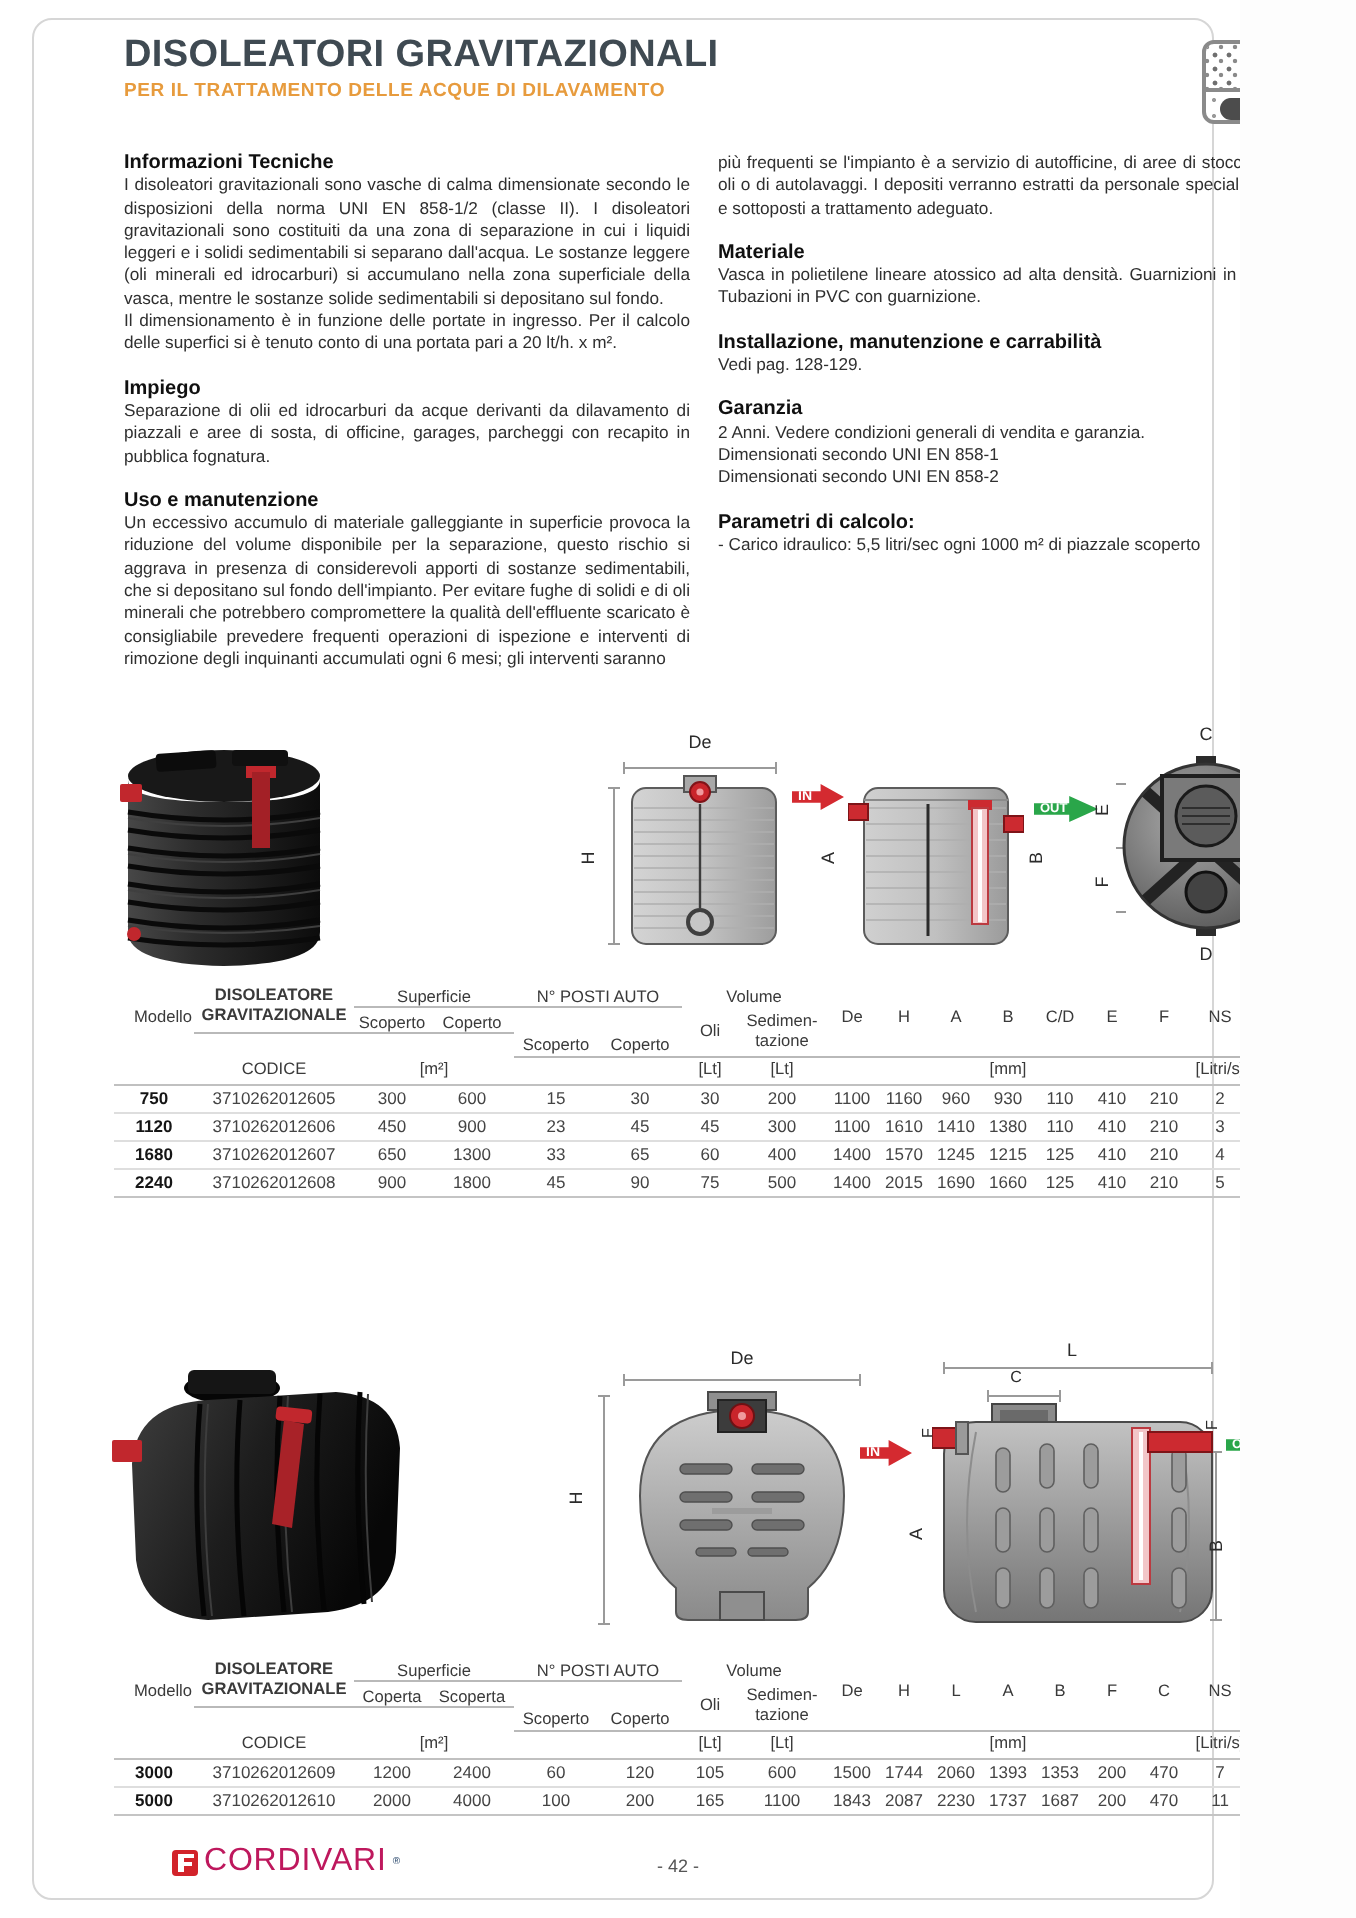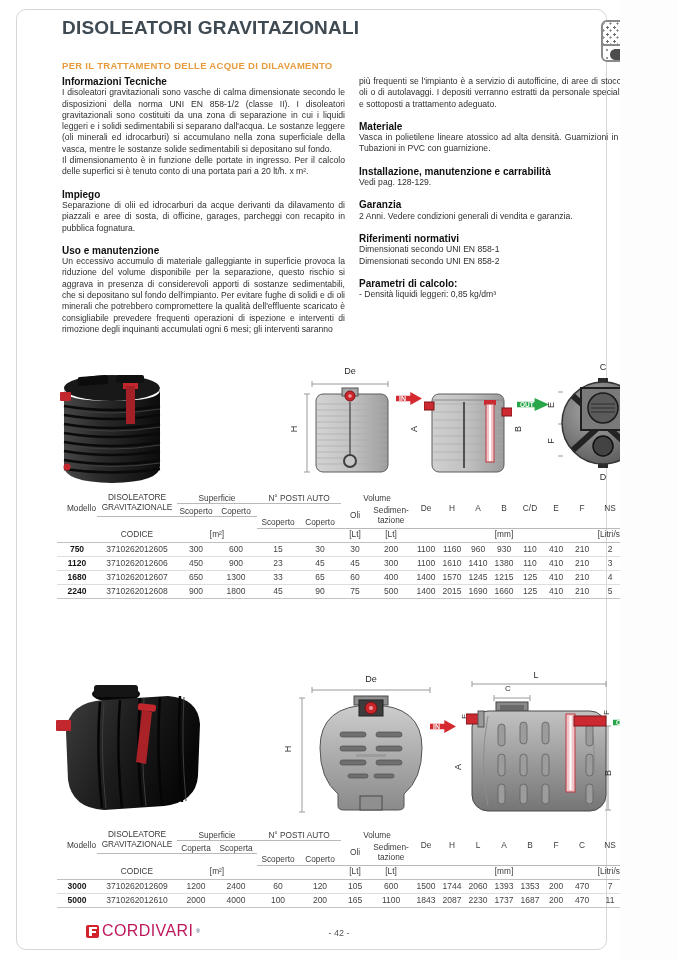--- a/index.html
+++ b/index.html
@@ -2,21 +2,21 @@
 <html><head>
 <meta charset="utf-8">
 <style>
   html,body{margin:0;padding:0;}
   body{width:678px;height:959px;background:#fdfdfd;font-family:"Liberation Sans",sans-serif;-webkit-font-smoothing:antialiased;}
   .page{position:relative;width:620px;height:959px;background:#fff;overflow:hidden;}
   .page-frame{position:absolute;left:16px;top:9px;right:13px;bottom:9px;border:1.5px solid #d6d6d6;border-radius:10px;pointer-events:none;}
 
   
   .doc-title{position:absolute;left:62px;top:17px;font-size:19px;font-weight:bold;color:#3f4a52;letter-spacing:.2px;}
-  .doc-subtitle{position:absolute;left:62px;top:40px;font-size:9.5px;font-weight:bold;color:#e79b3d;letter-spacing:.3px;margin-top:20px;}
+  .doc-subtitle{position:absolute;left:62px;top:40px;font-size:9.5px;font-weight:bold;color:#e79b3d;letter-spacing:.3px;}
   .hdr-icon{position:absolute;left:601px;top:20px;width:43px;height:42px;border:2px solid #8a8a8a;border-radius:6px;box-sizing:border-box;overflow:hidden;background:#fff;}
   .hdr-icon .rain{height:22px;background-image:radial-gradient(circle,#6f6f6f 1px,transparent 1.4px),radial-gradient(circle,#8a8a8a .9px,transparent 1.3px);background-size:7px 7px,7px 7px;background-position:1px 2px,4px 5px;}
   .hdr-icon .tankzone{height:16px;border-top:2px solid #8a8a8a;position:relative;background-image:radial-gradient(circle,#9a9a9a .8px,transparent 1.2px);background-size:8px 8px;}
   .hdr-icon .blob{position:absolute;left:7px;top:3px;width:24px;height:11px;background:#4c4c4c;border-radius:6px;}
   .hdr-icon .drip{position:absolute;left:19px;top:-3px;width:2px;height:6px;background:#4c4c4c;}
 
   
   .cols{position:absolute;left:62px;top:76px;width:580px;display:flex;gap:14px;}
   .col{width:283px;font-size:8.6px;line-height:11.3px;color:#2f2f2f;text-align:justify;}
   .col h4{font-size:10px;line-height:11.3px;margin:11px 0 0;color:#101010;}
@@ -45,21 +45,21 @@
   .spec-table thead tr.r1 th{height:14px;}
   .spec-table thead tr.r2 th{height:12px;}
   .spec-table thead tr.r3 th{height:11px;}
   .spec-table thead tr.r4 th{height:13px;vertical-align:middle;}
   .spec-table th.grp{border-bottom:1px solid #b9b9b9;text-align:center;}
   .spec-table th.vol{text-align:center;}
   .spec-table th.sub{text-align:center;}
   .spec-table th.bline{border-bottom:1px solid #b9b9b9;text-align:center;}
   .spec-table th.dimh{vertical-align:middle;text-align:center;border-bottom:1px solid #b9b9b9;}
   .spec-table th.modello{vertical-align:middle;text-align:right;padding-left:2px;}
-  .spec-table th.product{vertical-align:middle;text-align:center;border-bottom:1px solid #b9b9b9;}
+  .spec-table th.product{vertical-align:middle;text-align:center;border-bottom:1px solid #b9b9b9;font-weight:bold;}
   .spec-table th.vsub{vertical-align:middle;text-align:center;border-bottom:1px solid #b9b9b9;}
   .spec-table thead tr.r4 th{border-bottom:1px solid #c0c0c0;text-align:center;}
   .spec-table td{text-align:center;font-size:8.5px;color:#444;height:13px;border-bottom:1px solid #dedede;padding:0;}
   .spec-table td.model{font-weight:bold;color:#151515;}
   .spec-table tbody tr:last-child td{border-bottom:1px solid #c4c4c4;}
 
   
   .footer-logo{position:absolute;left:86px;top:922px;display:flex;align-items:center;gap:3px;}
   .logo-mark{width:13px;height:13px;background:#d2232a;border-radius:2px;position:relative;}
   .logo-mark i{position:absolute;background:#fff;}
@@ -97,25 +97,24 @@
       <p>Un eccessivo accumulo di materiale galleggiante in superficie provoca la riduzione del volume disponibile per la separazione, questo rischio si aggrava in presenza di considerevoli apporti di sostanze sedimentabili, che si depositano sul fondo dell'impianto. Per evitare fughe di solidi e di oli minerali che potrebbero compromettere la qualità dell'effluente scaricato è consigliabile prevedere frequenti operazioni di ispezione e interventi di rimozione degli inquinanti accumulati ogni 6 mesi; gli interventi saranno</p>
     </div>
     <div class="col">
       <p>più frequenti se l'impianto è a servizio di autofficine, di aree di stoccaggio oli o di autolavaggi. I depositi verranno estratti da personale specializzato e sottoposti a trattamento adeguato.</p>
       <h4>Materiale</h4>
       <p>Vasca in polietilene lineare atossico ad alta densità. Guarnizioni in NBR. Tubazioni in PVC con guarnizione.</p>
       <h4>Installazione, manutenzione e carrabilità</h4>
       <p>Vedi pag. 128-129.</p>
       <h4>Garanzia</h4>
       <p>2 Anni. Vedere condizioni generali di vendita e garanzia.</p>
-      <h4>Riferimenti normativi</h4>
       <p>Dimensionati secondo UNI EN 858-1</p>
       <p>Dimensionati secondo UNI EN 858-2</p>
       <h4>Parametri di calcolo:</h4>
-      <p>- Densità liquidi leggeri: 0,85 kg/dm³</p>
+      <p>- Carico idraulico: 5,5 litri/sec ogni 1000 m² di piazzale scoperto</p>
     </div>
   </div>
 
   <div id="sec1" class="sec">
 
     <svg class="abs" style="left:60px;top:6px;" width="104" height="116" viewBox="0 0 104 116">
       <defs>
         <linearGradient id="g3d" x1="0" y1="0" x2="1" y2="0">
           <stop offset="0" stop-color="#474747"></stop>
             <stop offset=".35" stop-color="#2c2c2c"></stop>

